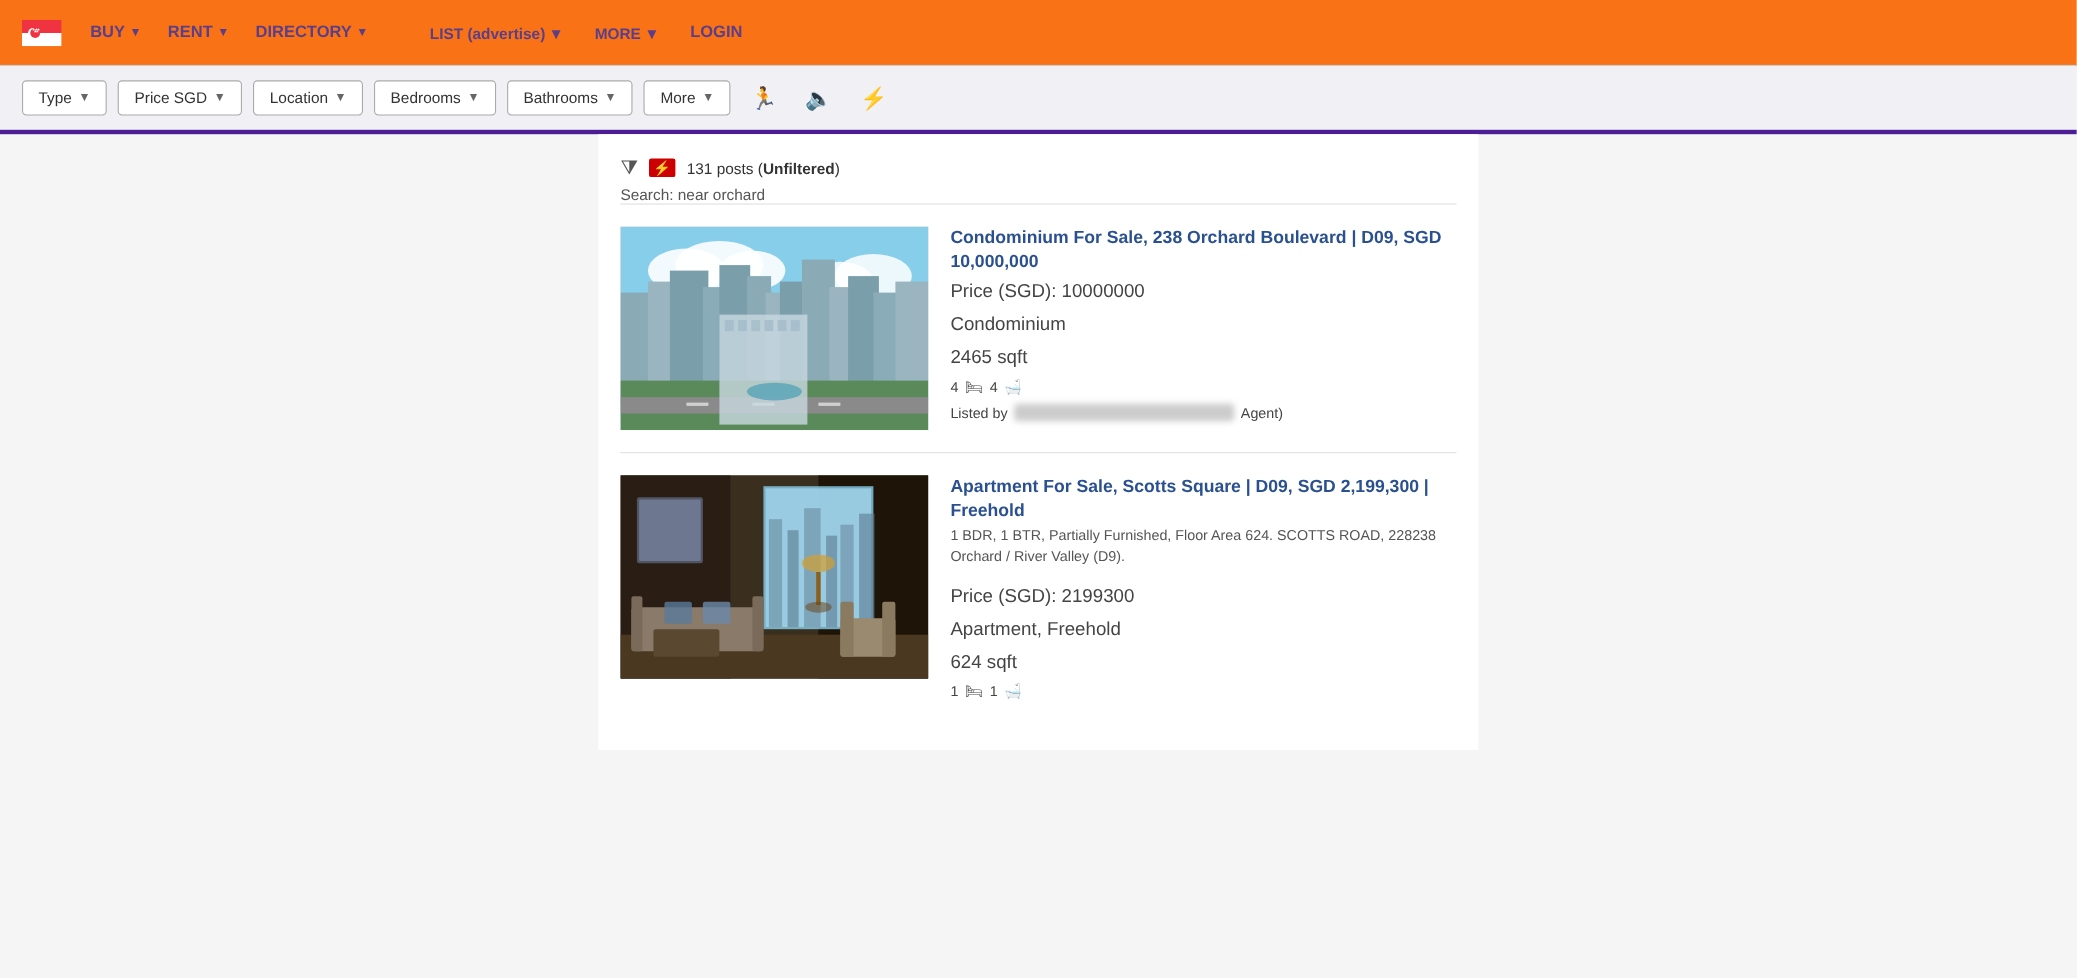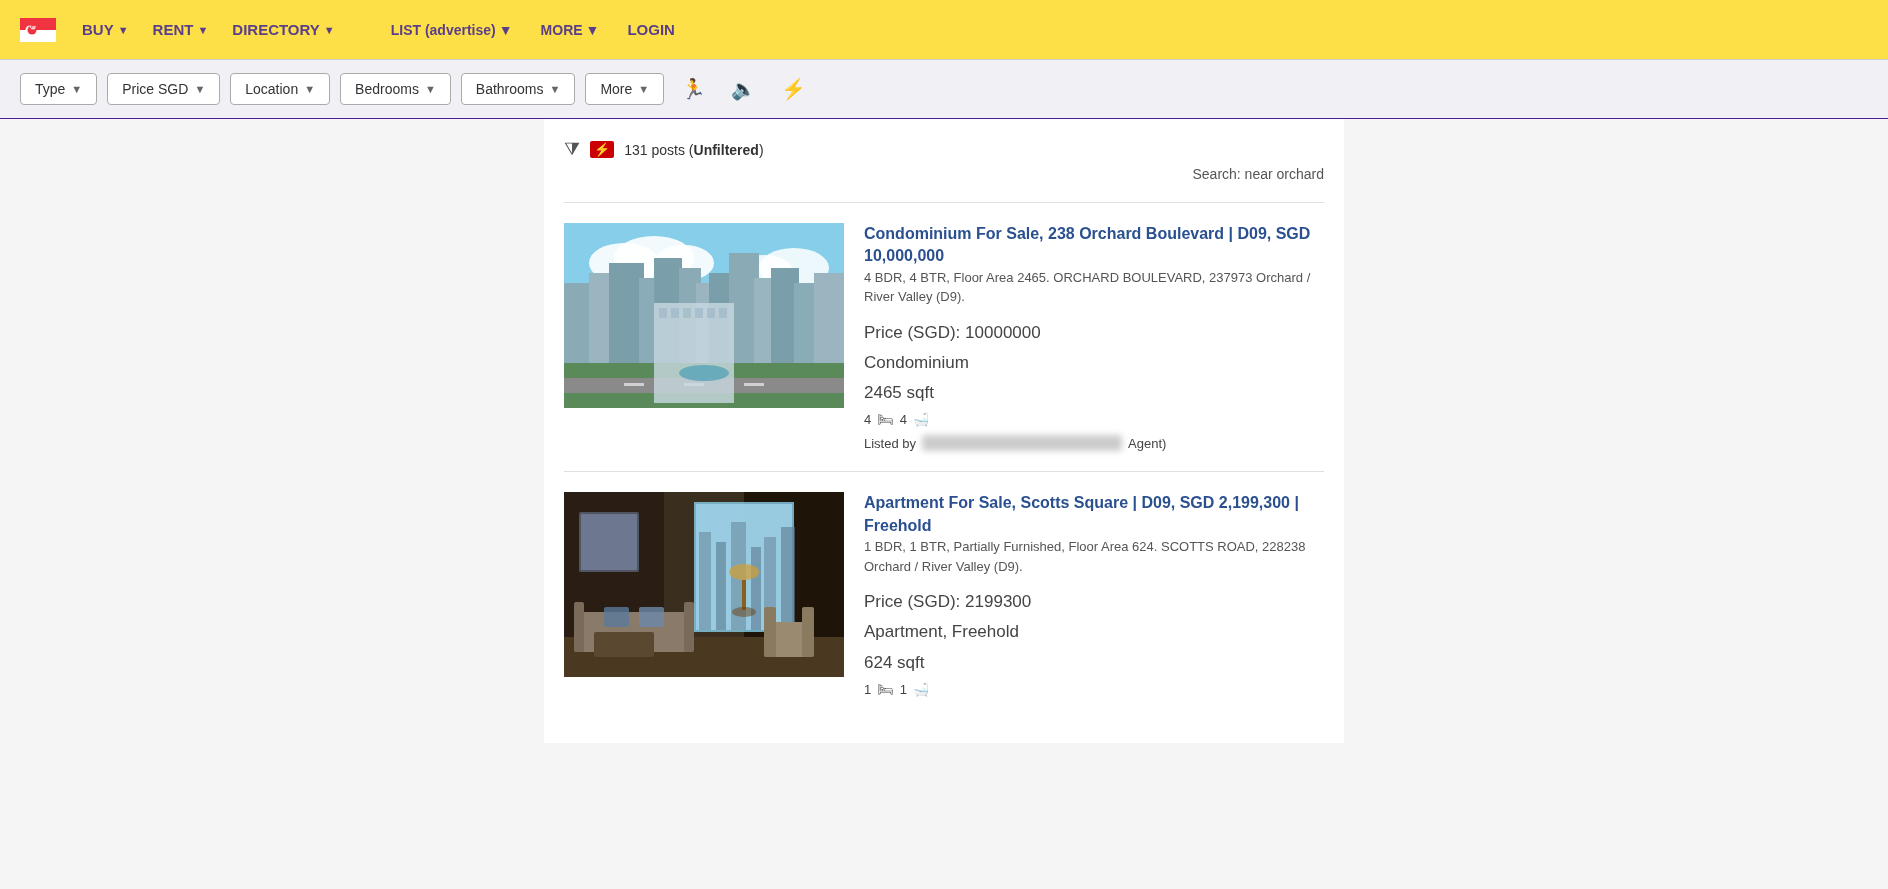--- a/index.html
+++ b/index.html
@@ -1,20 +1,20 @@
 <!DOCTYPE html>
 <html><head>
   <meta charset="utf-8">
   <style>
     * { box-sizing: border-box; margin: 0; padding: 0; }
     body { font-family: Arial, sans-serif; background: #f5f5f5; color: #333; }
 
     
     .top-nav {
-      background: #fde047;
+      background: #f97316;
       display: flex;
       align-items: center;
       padding: 0 20px;
       height: 60px;
       border-bottom: 1px solid #ccc;
     }
     .flag-icon {
       width: 36px;
       height: 24px;
       margin-right: 16px;
@@ -89,21 +89,21 @@
       padding: 8px 10px;
     }
 
     
     .filter-bar {
       background: #f0f0f5;
       display: flex;
       align-items: center;
       padding: 10px 20px;
       gap: 10px;
-      border-bottom: 1px solid #4c1d95;
+      border-bottom: 4px solid #4c1d95;
     }
     .filter-btn {
       background: white;
       border: 1px solid #aaa;
       border-radius: 4px;
       padding: 7px 14px;
       font-size: 14px;
       cursor: pointer;
       display: flex;
       align-items: center;
@@ -135,22 +135,20 @@
       margin-bottom: 6px;
     }
     .results-count {
       font-size: 14px;
       color: #333;
     }
     .results-count strong { color: #333; font-weight: bold; }
     .search-label {
       font-size: 14px;
       color: #555;
-      margin-bottom: 20px;
-      text-align: right;
     }
     .filter-icon-sm {
       font-size: 18px;
       color: #555;
     }
     .flash-icon {
       display: inline-block;
       background: #c00;
       color: white;
       border-radius: 2px;
@@ -360,21 +358,20 @@
         <rect x="119" y="85" width="8" height="10" fill="#a0b8c8" opacity="0.7"></rect>
         <rect x="131" y="85" width="8" height="10" fill="#a0b8c8" opacity="0.7"></rect>
         <rect x="143" y="85" width="8" height="10" fill="#a0b8c8" opacity="0.7"></rect>
         <rect x="155" y="85" width="8" height="10" fill="#a0b8c8" opacity="0.7"></rect>
 
         <ellipse cx="140" cy="150" rx="25" ry="8" fill="#4a9eb5" opacity="0.7"></ellipse>
       </svg>
     </div>
     <div class="listing-info">
       <a class="listing-title" href="#">Condominium For Sale, 238 Orchard Boulevard | D09, SGD 10,000,000</a>
-      <p class="listing-desc">4 BDR, 4 BTR, Floor Area 2465. ORCHARD BOULEVARD, 237973 Orchard / River Valley (D9).</p>
       <p class="listing-detail">Price (SGD): 10000000</p>
       <p class="listing-detail">Condominium</p>
       <p class="listing-detail">2465 sqft</p>
       <div class="listing-icons">
         <span>4</span>
         <span>🛏</span>
         <span>4</span>
         <span>🛁</span>
       </div>
       <div class="listing-agent">

